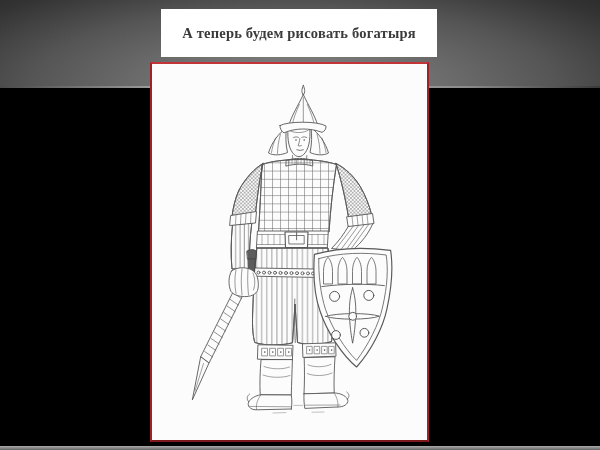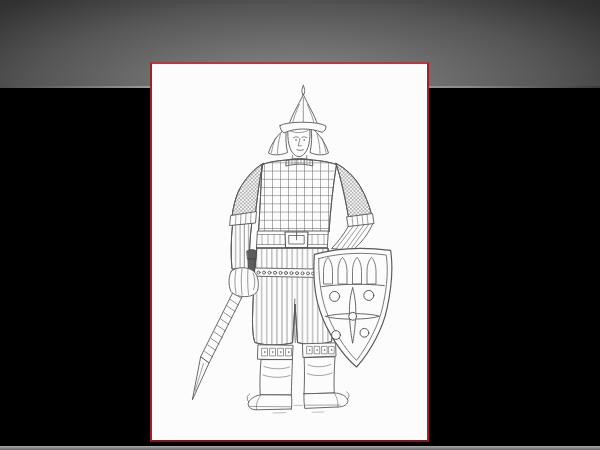--- a/index.html
+++ b/index.html
@@ -20,20 +20,23 @@
   .content-box svg{position:absolute;left:0;top:0;width:100%;height:100%;display:block;}
 </style>
 </head>
 <body>
 
 <div class="slide">
   <div class="top-band"></div>
   <div class="band-highlight"></div>
   <div class="bottom-band"></div>
 
+  <div class="title-box">
+    <span>А теперь будем рисовать богатыря</span>
+  </div>
 
   <div class="content-box">
     <svg viewBox="0 0 275 376" xmlns="http://www.w3.org/2000/svg">
       <defs>
         <pattern id="grid" width="8" height="8.2" patternUnits="userSpaceOnUse">
           <path d="M0.3,0 V8.2 M0,0.3 H8" stroke="#6a6a6a" stroke-width="0.65" fill="none"></path>
         </pattern>
         <pattern id="mail" width="3.6" height="3.6" patternUnits="userSpaceOnUse">
           <circle cx="0.9" cy="0.9" r="0.65" fill="none" stroke="#555" stroke-width="0.45"></circle>
           <circle cx="2.7" cy="2.7" r="0.65" fill="none" stroke="#555" stroke-width="0.45"></circle>

